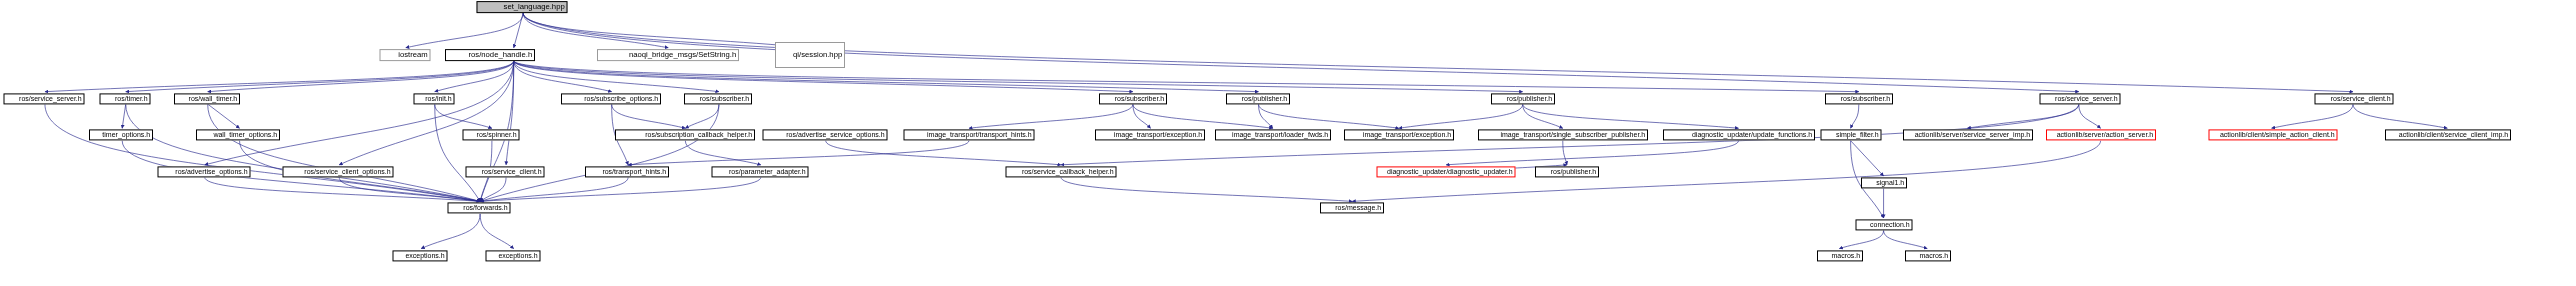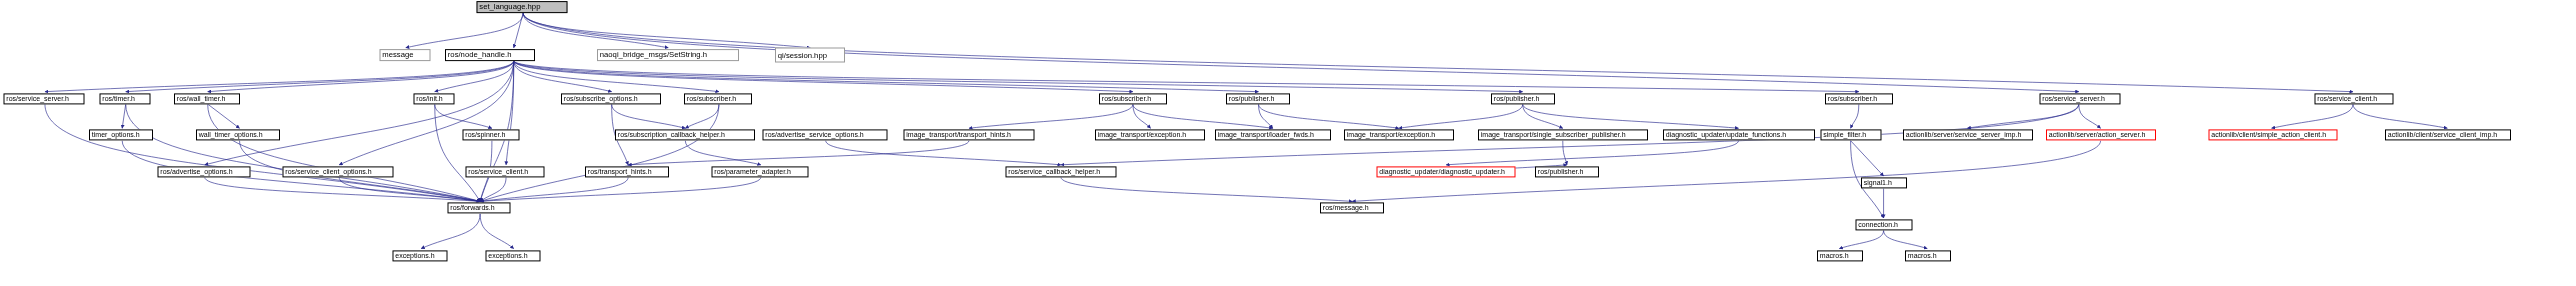--- a/index.html
+++ b/index.html
@@ -22,21 +22,21 @@
     top: 0;
     width: 2576px;
     height: 286px;
     pointer-events: none;
   }
   .node {
     position: absolute;
     box-sizing: border-box;
     display: flex;
     align-items: center;
-    justify-content: flex-start;
+    justify-content: flex-end;
     white-space: nowrap;
     background: #ffffff;
     border: 0.6px solid #000000;
     color: #000000;
     line-height: 1;
     transform: translate(-50%, -50%);
     z-index: 5;
   }
   .node.root {
     background: #bfbfbf;
@@ -129,29 +129,29 @@
         <path d="M 812 362.5 C 812 399.08 840.5 399.08 869 421.5" fill="none" stroke="#27288c" stroke-width="1.1" marker-end="url(#arrow)"></path>
         <path d="M 3192 390.5 C 3192 409.72 3154.5 409.72 3117 421.5" fill="none" stroke="#27288c" stroke-width="1.1" marker-end="url(#arrow)"></path>
         <path d="M 3192 390.5 C 3192 409.72 3229 409.72 3266 421.5" fill="none" stroke="#27288c" stroke-width="1.1" marker-end="url(#arrow)"></path>
       </g>
   </svg>
   <div id="nodes-group">
       <div class="node root" style="left: 522px; top: 7px; width: 91px; height: 11.8px; font-size: 7.7px;">
         <span class="node-label">set_language.hpp</span>
       </div>
       <div class="node" style="left: 405px; top: 55px; width: 51px; height: 11.8px; font-size: 7.7px; border-color: rgb(154, 154, 154);">
-        <span class="node-label">message</span>
+        <span class="node-label">iostream</span>
       </div>
       <div class="node" style="left: 490px; top: 55px; width: 90px; height: 11.8px; font-size: 7.7px;">
         <span class="node-label">ros/node_handle.h</span>
       </div>
       <div class="node" style="left: 668px; top: 55px; width: 142px; height: 11.8px; font-size: 7.7px; border-color: rgb(154, 154, 154);">
         <span class="node-label">naoqi_bridge_msgs/SetString.h</span>
       </div>
-      <div class="node" style="left: 810px; top: 55px; width: 70px; height: 15px; font-size: 7.7px; border-color: rgb(154, 154, 154);">
+      <div class="node" style="left: 810px; top: 55px; width: 70px; height: 26px; font-size: 7.7px; border-color: rgb(154, 154, 154);">
         <span class="node-label">qi/session.hpp</span>
       </div>
       <div class="node" style="left: 44px; top: 99px; width: 81px; height: 11.2px; font-size: 7px;">
         <span class="node-label">ros/service_server.h</span>
       </div>
       <div class="node" style="left: 125px; top: 99px; width: 51px; height: 11.2px; font-size: 7px;">
         <span class="node-label">ros/timer.h</span>
       </div>
       <div class="node" style="left: 207px; top: 99px; width: 66px; height: 11.2px; font-size: 7px;">
         <span class="node-label">ros/wall_timer.h</span>

